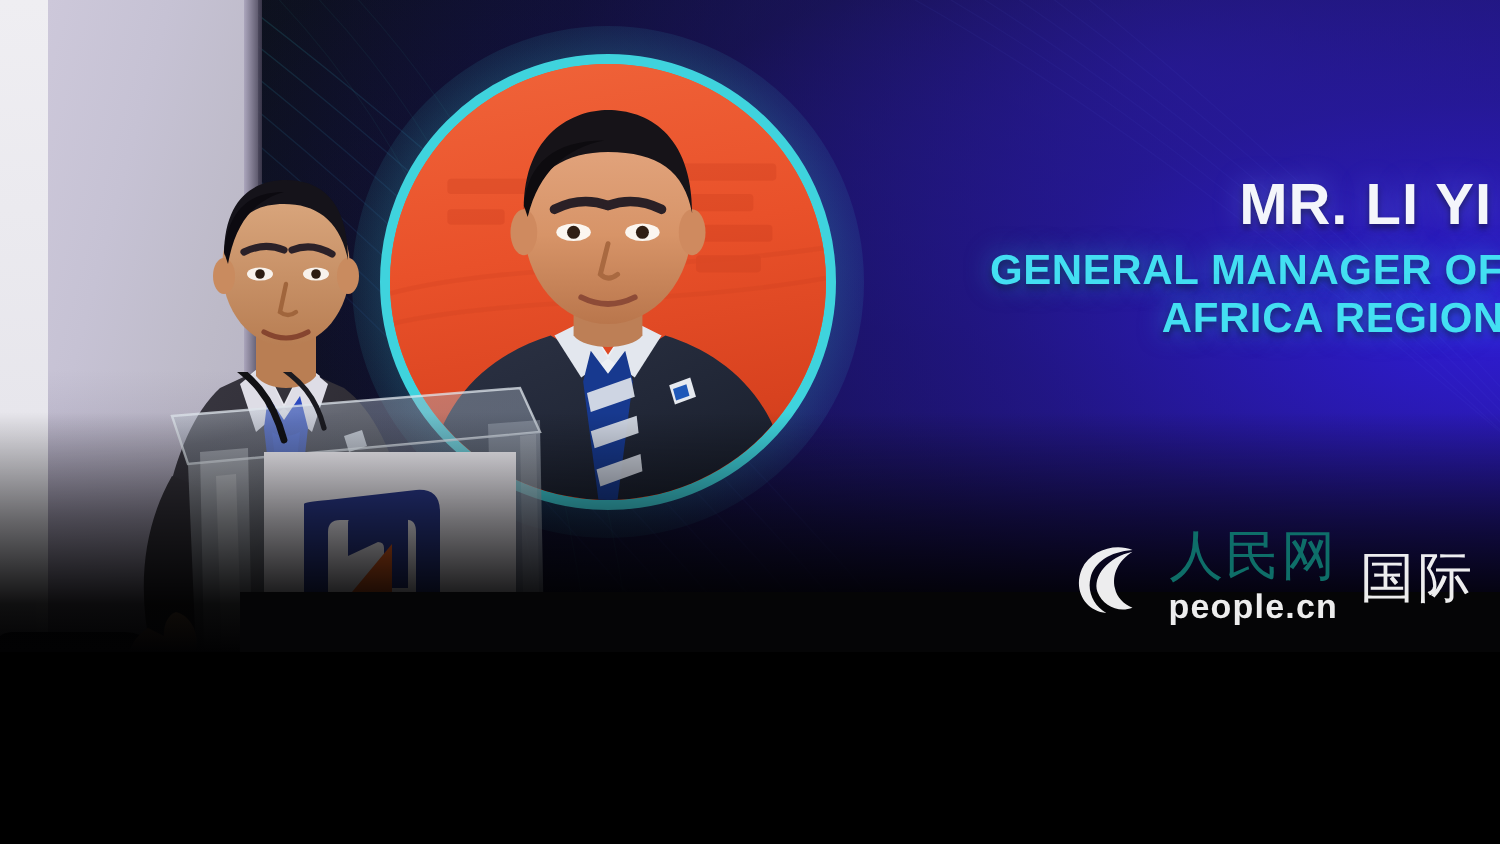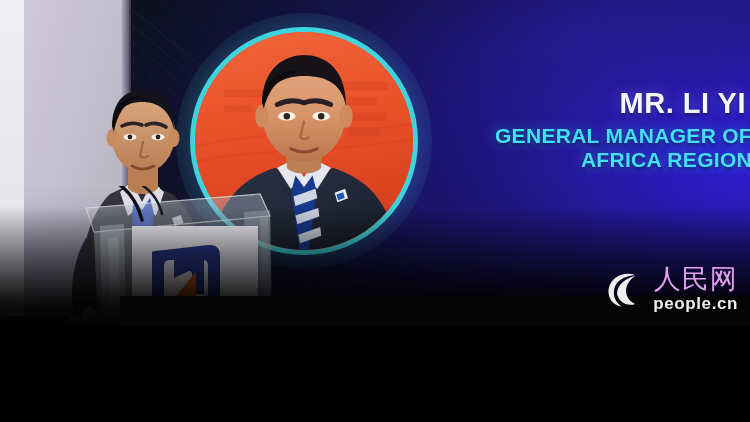--- a/index.html
+++ b/index.html
@@ -192,21 +192,21 @@
   .wm-logo { width: 42px; height: 42px; }
   .wm-cn {
     display: flex;
     flex-direction: column;
     align-items: center;
     line-height: 1;
   }
   .wm-cn-main {
     font-family: "DejaVu Sans", sans-serif;
     font-size: 27px;
-    color: #f0abfc;
+    color: #0f766e;
     letter-spacing: 1px;
     font-weight: 500;
   }
   .wm-cn-sub {
     font-size: 17px;
     color: #ffffff;
     font-weight: bold;
     letter-spacing: 0.6px;
     margin-top: 3px;
   }
@@ -474,15 +474,16 @@
 
   <div class="watermark">
     <svg class="wm-logo" viewBox="0 0 48 48">
       <path d="M38,8 C28,4 14,8 9,19 C4,31 11,43 23,44 C16,40 12,32 14,24 C16,15 25,9 38,8 Z" fill="#ffffff"></path>
       <path d="M38,9 C30,14 26,22 28,30 C29,35 33,39 38,41 C30,44 21,40 18,32 C15,23 24,12 38,9 Z" fill="#ffffff"></path>
     </svg>
     <div class="wm-cn">
       <div class="wm-cn-main">人民网</div>
       <div class="wm-cn-sub">people.cn</div>
     </div>
+    <div class="wm-intl">国际</div>
   </div>
 
 </div>
 
 </body></html>

